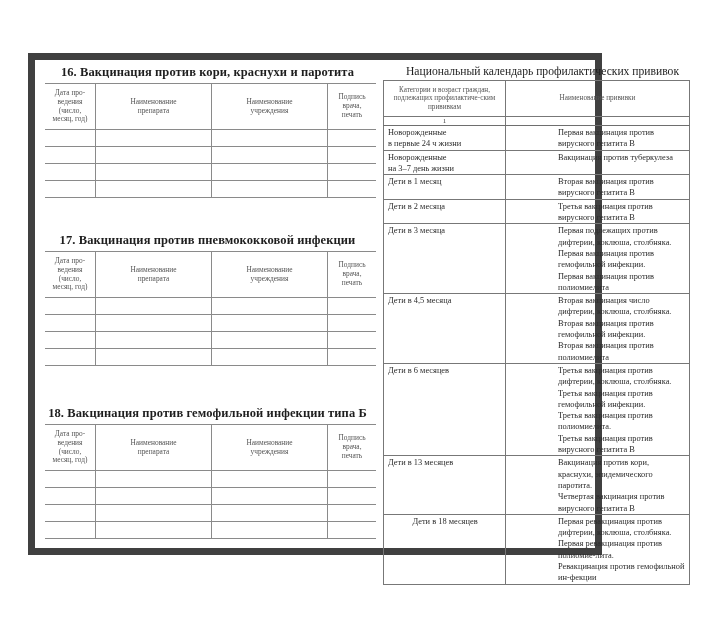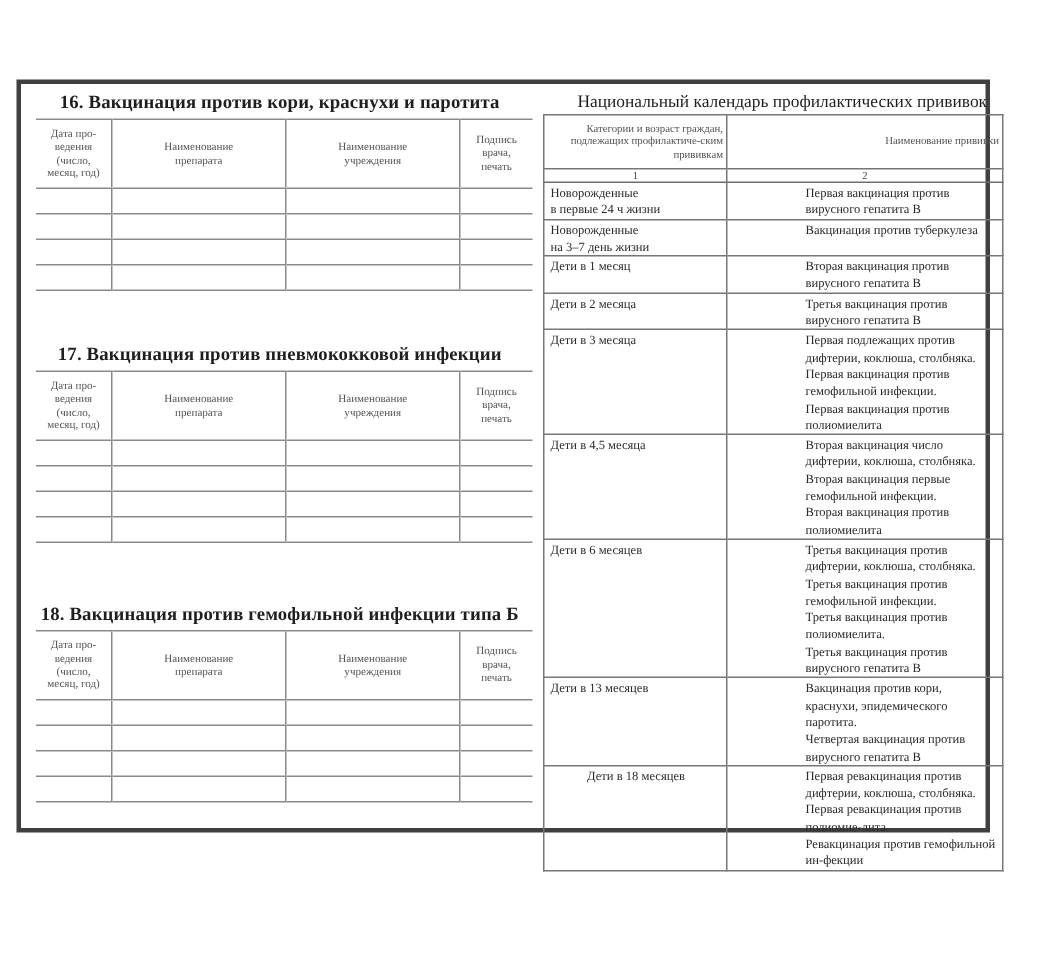--- a/index.html
+++ b/index.html
@@ -1,22 +1,22 @@
 <!DOCTYPE html>
 <html><head>
 <meta charset="utf-8">
 <style>
   html, body { margin: 0; padding: 0; }
   body {
     width: 705px; height: 635px; background: #ffffff; position: relative; overflow: hidden;
     font-family: "Liberation Serif", "DejaVu Serif", serif; color: #2b2b2b;
   }
   .spread {
-    position: absolute; left: 11px; top: 53px; width: 649px; height: 502px;
-    background: #ffffff; border: 3px solid #404040; box-sizing: border-box;
+    position: absolute; left: 28px; top: 53px; width: 574px; height: 502px;
+    background: #ffffff; border: 7px solid #404040; box-sizing: border-box;
   }
   
   .left-page { position: absolute; left: 10px; top: 0; width: 325px; }
   .section { position: absolute; left: 0; width: 325px; }
   .section-title {
     font-weight: bold; font-size: 12.5px; text-align: center; color: #1e1e1e;
     white-space: nowrap; letter-spacing: 0.1px;
   }
   .record-table { border-collapse: collapse; width: 312px; margin-left: 0; margin-top: 3px; table-layout: fixed; }
   .record-table th {
@@ -39,21 +39,21 @@
   }
   .cal-table {
     position: absolute; left: 8px; top: 20px; width: 306px;
     border-collapse: collapse; table-layout: fixed; border: 1.5px solid #6e6e6e;
   }
   .cal-table th, .cal-table td { border: 1px solid #777; vertical-align: top; }
   .cal-table th {
     font-weight: normal; font-size: 7.2px; line-height: 1.2; color: #555;
     text-align: center; vertical-align: middle; padding: 1px 2px;
   }
-  .cal-table th.h-main { height: 33px; text-align: right; }
+  .cal-table th.h-main { height: 33px; }
   .cal-table td.num { font-size: 7px; text-align: center; padding: 0; height: 8px; line-height: 8px; color: #444; border-bottom: 1.5px solid #6e6e6e; }
   .cal-table td.cat, .cal-table td.vac {
     font-size: 8.4px; line-height: 11.3px; padding: 1px 3px 0 4px; color: #2b2b2b;
   }
   .cal-table col.c1 { width: 122px; }
   .cal-table col.c2 { width: 184px; }
   .vac-line { display: block; padding-left: 48px; }
 </style>
 </head>
 <body>
@@ -250,21 +250,21 @@
             <td class="vac">
               <span class="vac-line">Первая подлежащих против дифтерии, коклюша, столбняка.</span>
               <span class="vac-line">Первая вакцинация против гемофильной инфекции.</span>
               <span class="vac-line">Первая вакцинация против полиомиелита</span>
             </td>
           </tr>
           <tr>
             <td class="cat" style="white-space: pre-line;">Дети в 4,5 месяца</td>
             <td class="vac">
               <span class="vac-line">Вторая вакцинация число дифтерии, коклюша, столбняка.</span>
-              <span class="vac-line">Вторая вакцинация первые гемофильной инфекции.</span>
+              <span class="vac-line">Вторая вакцинация против гемофильной инфекции.</span>
               <span class="vac-line">Вторая вакцинация против полиомиелита</span>
             </td>
           </tr>
           <tr>
             <td class="cat" style="white-space: pre-line;">Дети в 6 месяцев</td>
             <td class="vac">
               <span class="vac-line">Третья вакцинация против дифтерии, коклюша, столбняка.</span>
               <span class="vac-line">Третья вакцинация против гемофильной инфекции.</span>
               <span class="vac-line">Третья вакцинация против полиомиелита.</span>
               <span class="vac-line">Третья вакцинация против вирусного гепатита В</span>

